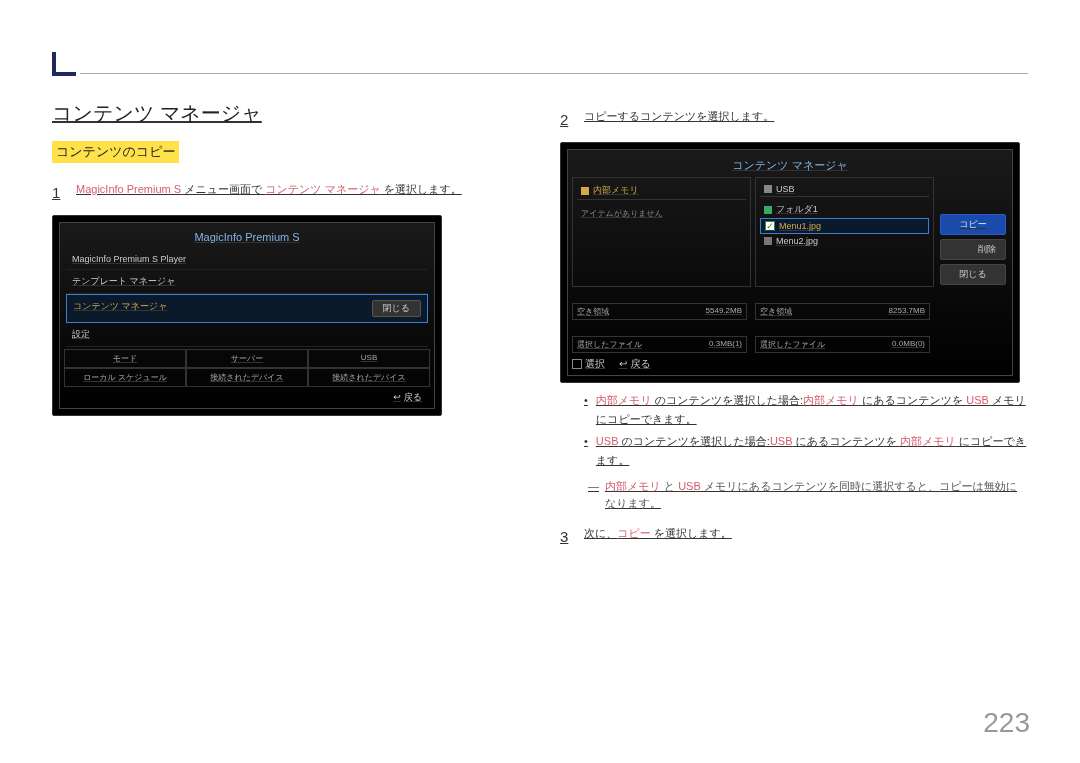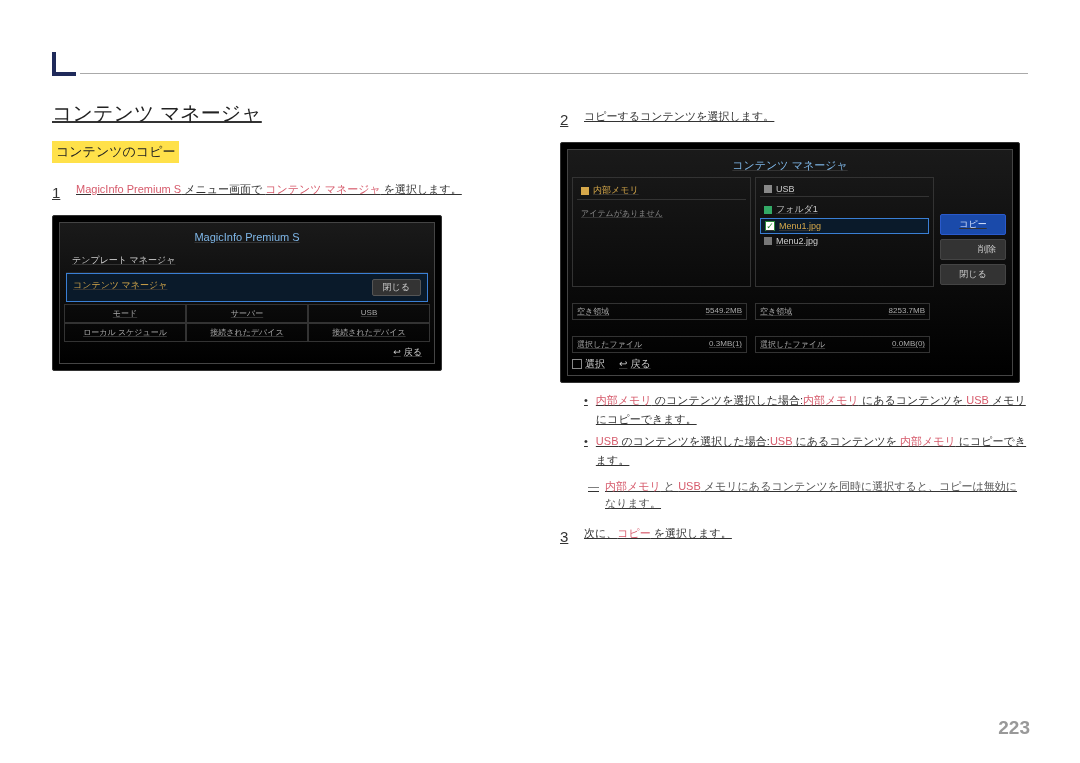--- a/index.html
+++ b/index.html
@@ -49,23 +49,23 @@
   }
   .step-num { font-size: 15px; font-weight: 300; min-width: 14px; }
   .pink { color: #d65a6b; }
   .bullet-list { margin: 8px 0 8px 24px; font-size: 11px; line-height: 1.7; }
   .bullet-item { display: flex; gap: 8px; margin-bottom: 4px; }
   .bullet-dot { }
   .dash-note { margin-left: 28px; font-size: 11px; line-height:1.6; color:#555; display:flex; gap:6px;}
   .page-num {
     position: absolute;
     bottom: 24px; right: 50px;
-    font-size: 19px;
+    font-size: 28px;
     color: #999;
-    font-weight: 700;
+    font-weight: 400;
   }
 
   
   .screen {
     background: #000;
     border: 1px solid #333;
     border-radius: 2px;
     padding: 6px;
     width: 390px;
     margin-top: 10px;
@@ -209,26 +209,32 @@
         <span class="pink">MagicInfo Premium S</span><span> メニュー画面で </span><span class="pink">コンテンツ マネージャ</span><span> を選択します。</span>
       </div>
     </div>
 
     
     <div class="screen">
       <div class="inner">
         <div class="screen-title">MagicInfo Premium S</div>
         <div class="menu-list">
           <div class="menu-row">
+              <span>MagicInfo Premium S Player</span>
+            </div>
+          <div class="menu-row">
               <span>テンプレート マネージャ</span>
             </div>
           <div class="menu-row highlight">
             <span>コンテンツ マネージャ</span>
             <span class="close-chip">閉じる</span>
           </div>
+          <div class="menu-row">
+              <span>設定</span>
+            </div>
         </div>
         <div class="info-grid">
           <div class="info-cell">モード</div>
           <div class="info-cell">サーバー</div>
           <div class="info-cell">USB</div>
           <div class="info-cell2">ローカル スケジュール</div>
           <div class="info-cell2">接続されたデバイス</div>
           <div class="info-cell2">接続されたデバイス</div>
         </div>
         <div class="bottom-bar">

